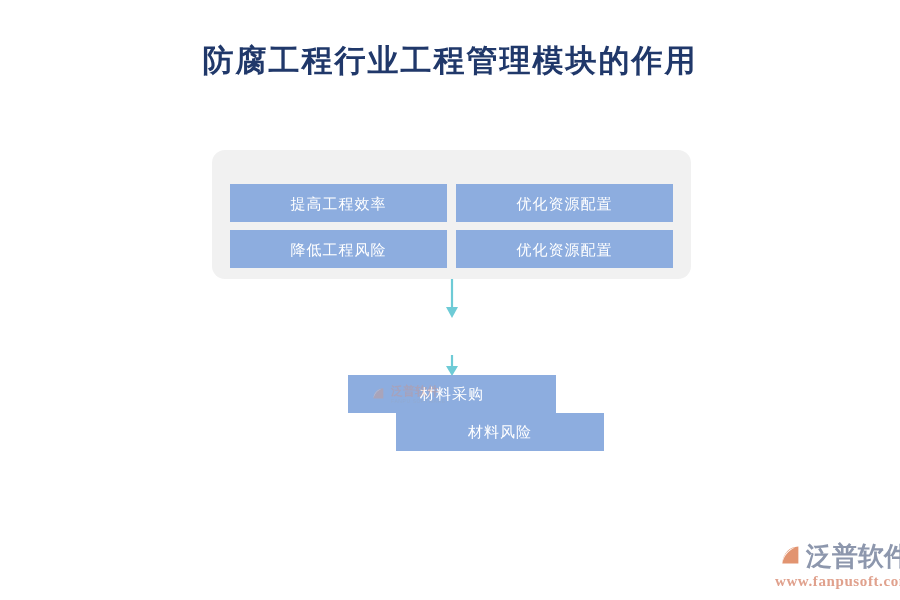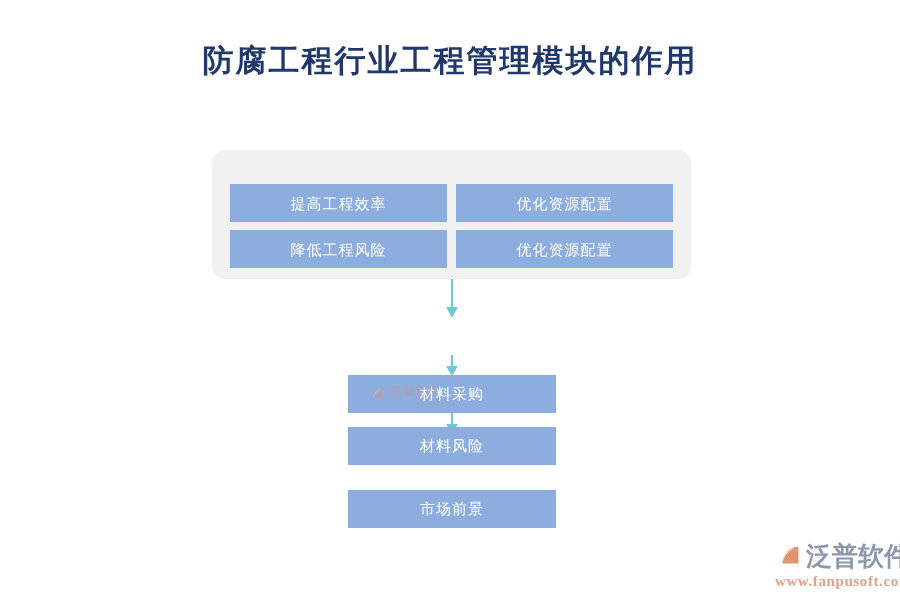--- a/index.html
+++ b/index.html
@@ -84,21 +84,21 @@
     color: #ffffff;
     display: flex;
     align-items: center;
     justify-content: center;
     font-size: 15px;
     letter-spacing: 1px;
     z-index: 3;
   }
   .flow-node.n0 { top: 317px; }
   .flow-node.n1 { top: 375px; }
-  .flow-node.n2 { top: 427px; }
+  .flow-node.n2 { top: 413px; margin-left: 48px; }
   .flow-node.n3 { top: 490px; }
 
   
   .arrow {
     position: absolute;
     left: 444px;
     width: 16px;
     z-index: 2;
     overflow: visible;
   }
@@ -228,21 +228,20 @@
     </div>
   </div>
 
   <svg class="arrow a2" viewBox="0 0 16 21" preserveAspectRatio="none">
     <line x1="8" y1="0" x2="8" y2="13" stroke="#6ecbd6" stroke-width="2.2"></line>
     <polygon points="8,21 2,11 14,11" fill="#6ecbd6"></polygon>
   </svg>
 
   <div class="flow-node n2">材料风险</div>
 
-  <div class="flow-node n3">市场前景</div>
 
   <div class="logo">
     <div class="logo-row">
       <svg class="logo-mark" viewBox="0 0 30 30">
         <path d="M14.8 1.6 A13.4 13.4 0 1 0 14.8 28.4 A13.4 13.4 0 1 1 14.8 1.6 Z" fill="#8b9ab5"></path>
         <path d="M25.4 5.6 C16.2 6.0 10.0 12.3 9.3 22.4 C15.6 22.4 22.0 22.4 25.4 22.4 Z" fill="#e29470"></path>
         <path d="M9.3 22.4 C9.8 14.0 15.2 8.0 22.4 6.3 C14.6 10.3 10.8 15.7 9.3 22.4 Z" fill="#ffffff" opacity="0.9"></path>
       </svg>
       <div class="logo-name">泛普软件</div>
     </div>

